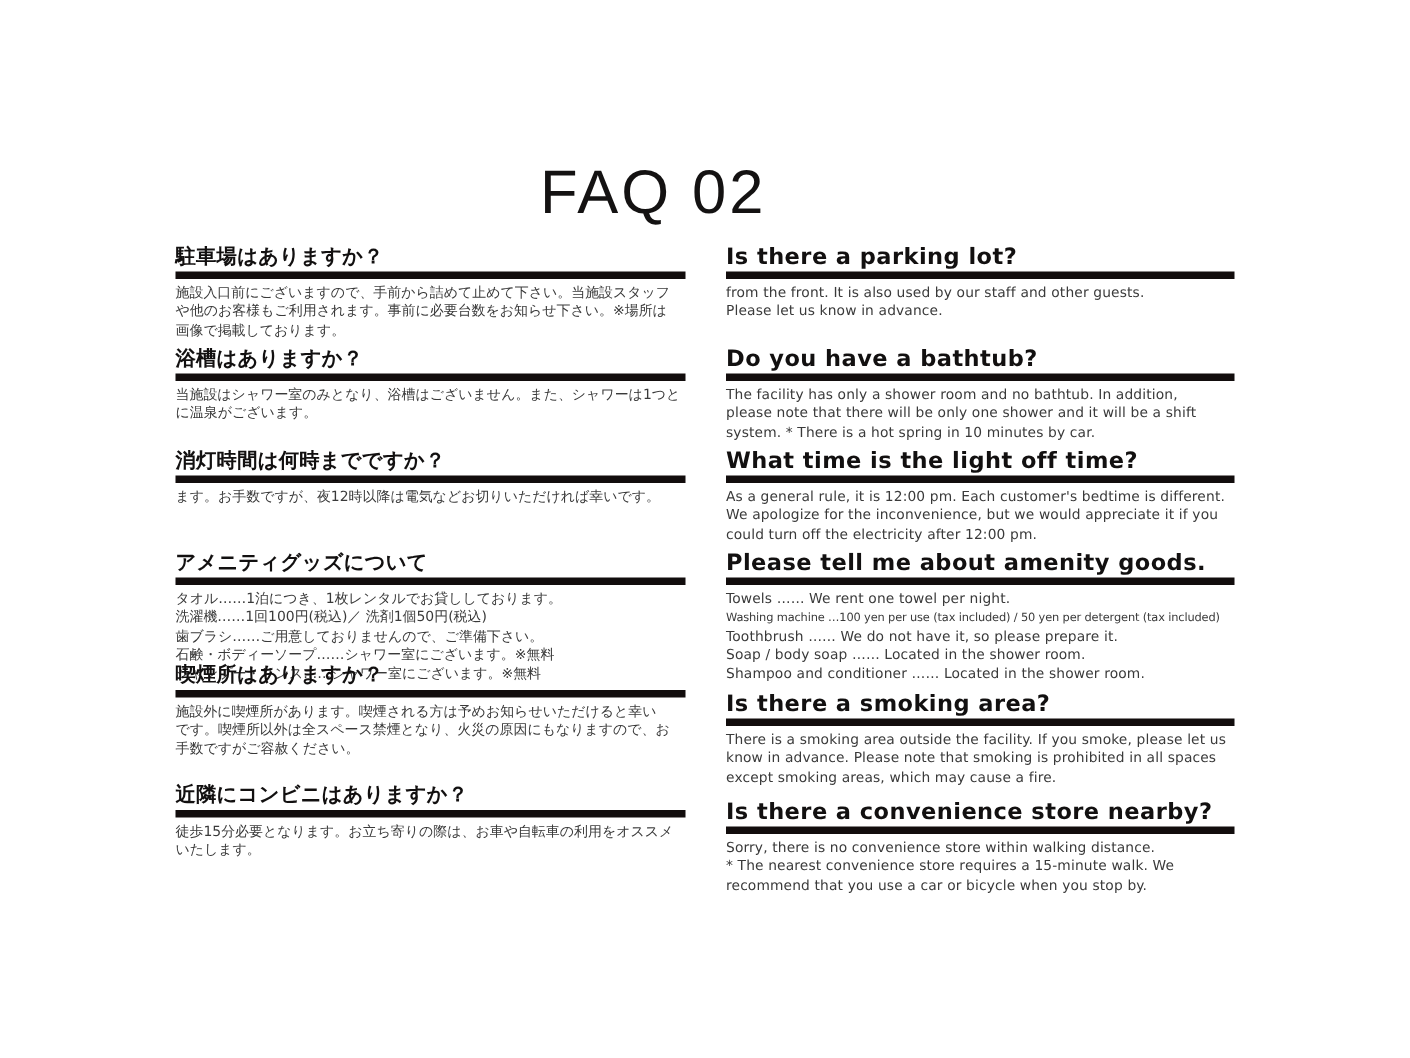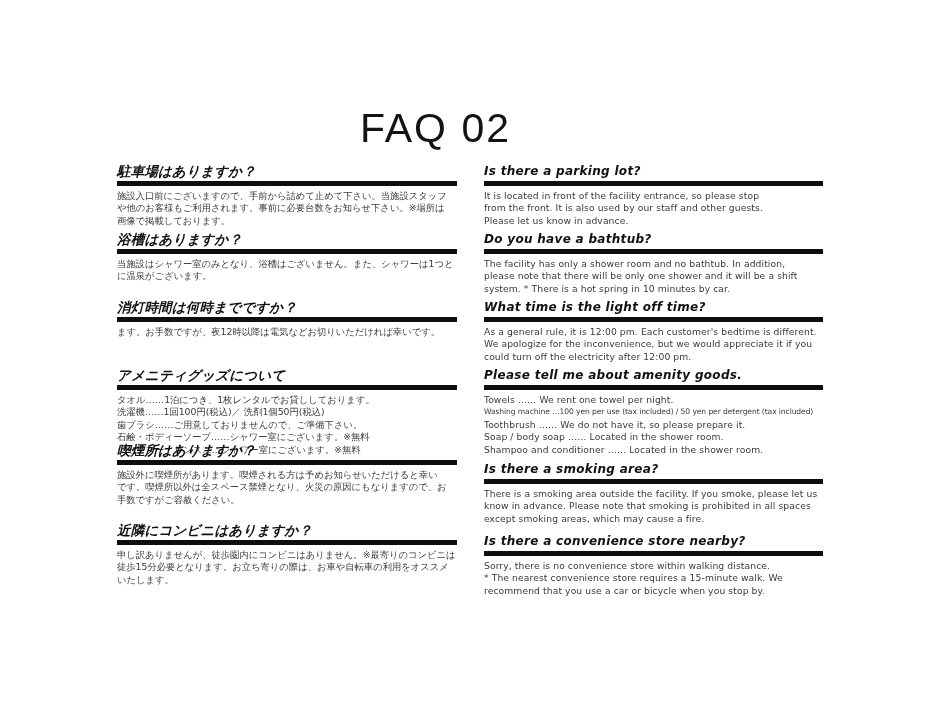--- a/index.html
+++ b/index.html
@@ -40,25 +40,24 @@
       left: 0;
       right: 0;
     }
     .faq-heading {
       font-weight: bold;
       font-size: 13.5px;
       line-height: 17px;
       color: #121010;
       white-space: nowrap;
       letter-spacing: 0.2px;
-      font-style: italic;
     }
     .col-en .faq-heading {
       font-family: "DejaVu Sans", sans-serif;
-      font-size: 12px;
+      font-size: 15px;
       letter-spacing: 0.3px;
     }
     .faq-bar {
       height: 5px;
       background: #120d0d;
       margin-top: 1px;
       margin-bottom: 4px;
     }
     .faq-body {
       font-size: 9.3px;
@@ -133,34 +132,32 @@
       <span class="line">施設外に喫煙所があります。喫煙される方は予めお知らせいただけると幸い</span>
       <span class="line">です。喫煙所以外は全スペース禁煙となり、火災の原因にもなりますので、お</span>
       <span class="line">手数ですがご容赦ください。</span>
     </div>
   </div>
 
   <div class="faq" style="top:522px">
     <div class="faq-heading">近隣にコンビニはありますか？</div>
     <div class="faq-bar"></div>
     <div class="faq-body">
-      <span class="line">申し訳ありませんが、徒歩圏内にコンビニはありません。※最寄りのコンビニは</span>
       <span class="line">徒歩15分必要となります。お立ち寄りの際は、お車や自転車の利用をオススメ</span>
       <span class="line">いたします。</span>
     </div>
   </div>
 </div>
 
 <div class="column col-en">
 
   <div class="faq" style="top:163px">
     <div class="faq-heading">Is there a parking lot?</div>
     <div class="faq-bar"></div>
     <div class="faq-body">
-      <span class="line">It is located in front of the facility entrance, so please stop</span>
       <span class="line">from the front. It is also used by our staff and other guests.</span>
       <span class="line">Please let us know in advance.</span>
     </div>
   </div>
 
   <div class="faq" style="top:231px">
     <div class="faq-heading">Do you have a bathtub?</div>
     <div class="faq-bar"></div>
     <div class="faq-body">
       <span class="line">The facility has only a shower room and no bathtub. In addition,</span>

